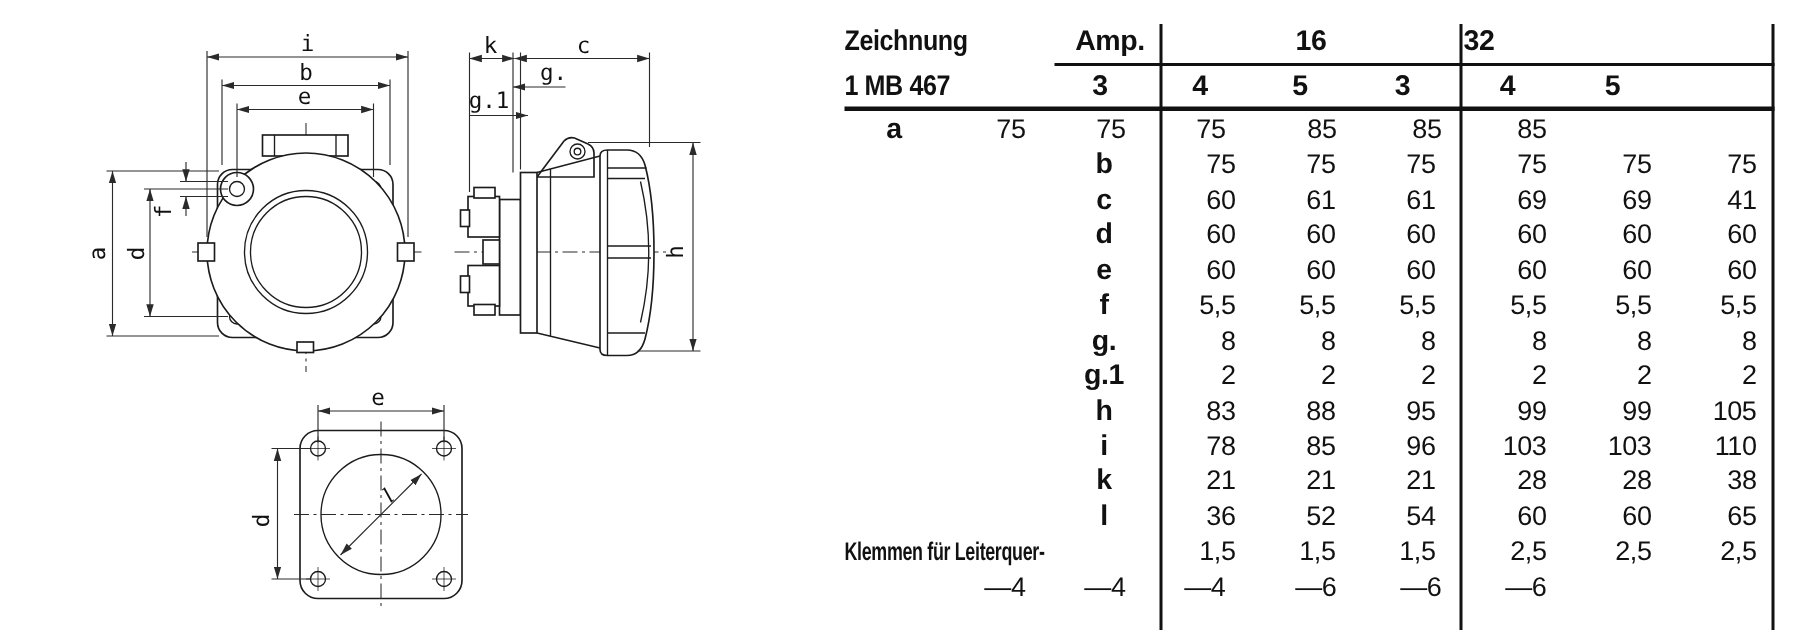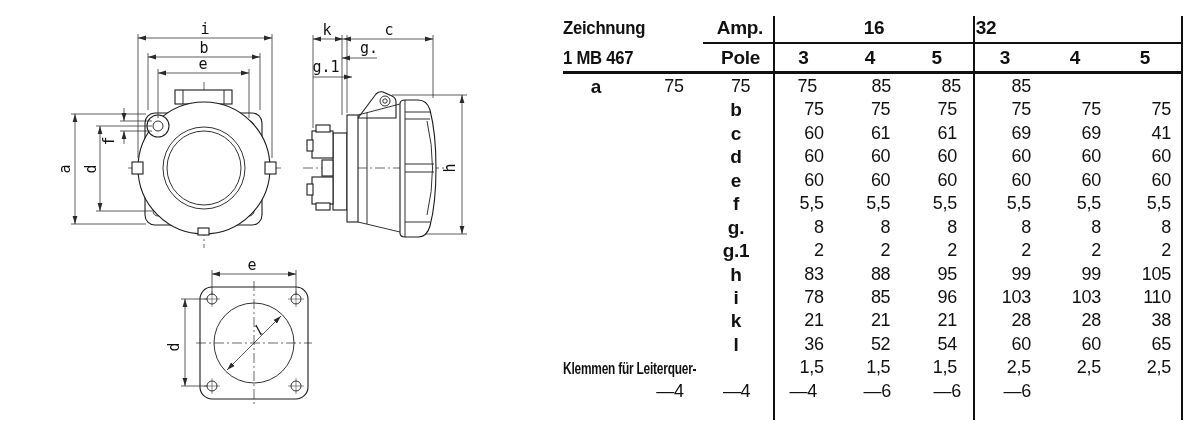--- a/index.html
+++ b/index.html
@@ -146,21 +146,20 @@
 
     <div class="row hdr1">
       <div class="c0"><span class="squish2">Zeichnung</span></div>
       <div class="c1 lft">Amp.</div>
       <div class="span16">16</div>
       <div class="span32">32</div>
     </div>
 
     <div class="row hdr2">
       <div class="c0"><span class="squish2">1 MB 467</span></div>
-      <div class="c1 lft">Pole</div>
       <div class="v g1 hv">3</div>
       <div class="v g1 hv">4</div>
       <div class="v g1 hv">5</div>
       <div class="v g2 hv">3</div>
       <div class="v g2 hv">4</div>
       <div class="v g2 hv">5</div>
     </div>
 
     <div class="row">
       <div class="c1">a</div>

